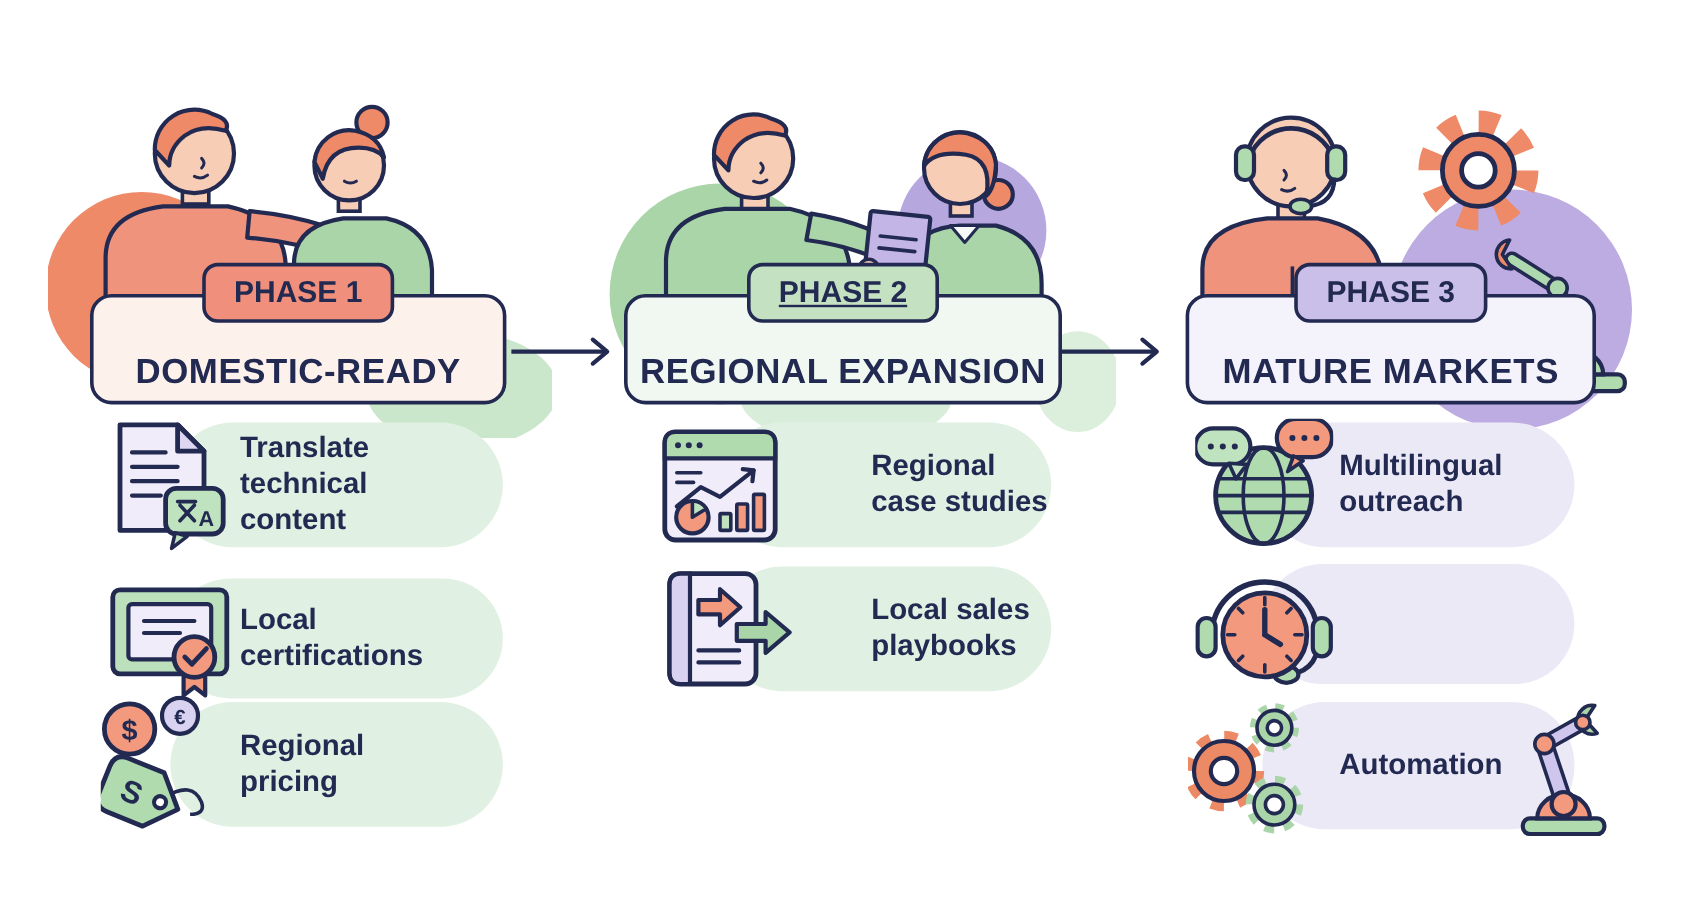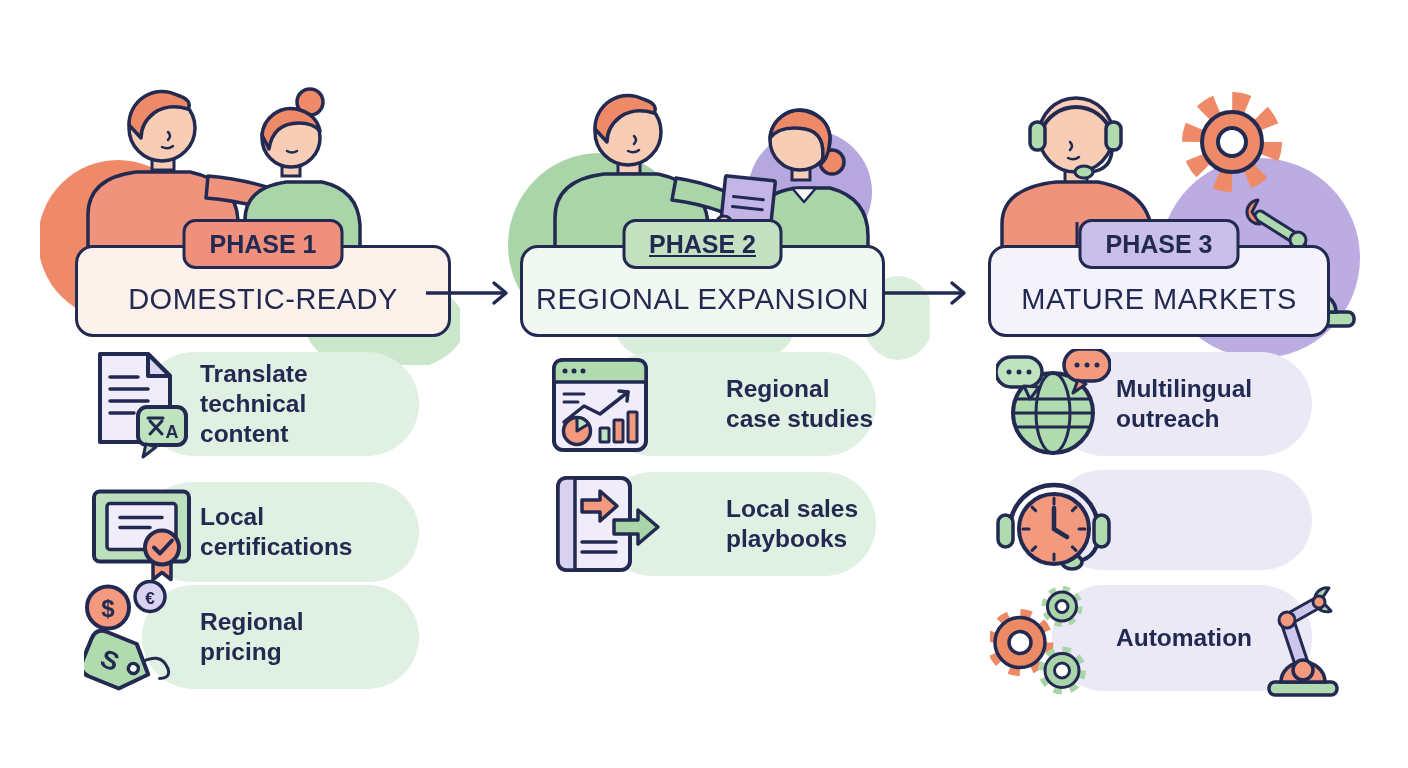--- a/index.html
+++ b/index.html
@@ -10,24 +10,24 @@
   
   .illo{position:absolute;z-index:0;}
   .illo-p1{left:40px;top:80px;}
   .illo-p2{left:500px;top:80px;}
   .illo-p3{left:960px;top:80px;}
 
   
   .phase-box{position:absolute;z-index:2;height:92px;border:3.5px solid var(--navy);
              border-radius:18px;display:flex;align-items:flex-end;justify-content:center;
              box-sizing:border-box;}
-  .box-p1{left:75px;top:245px;width:376px;background:var(--pink_box);}
+  .box-p1{left:75px;top:245px;width:347px;background:var(--pink_box);}
   .box-p2{left:520px;top:245px;width:365px;background:var(--green_box);}
   .box-p3{left:988px;top:245px;width:342px;background:var(--purple_box);}
-  .phase-title{font-size:29px;font-weight:normal;letter-spacing:.5px;padding-bottom:18px;white-space:nowrap;}
+  .phase-title{font-size:29px;font-weight:bold;letter-spacing:.5px;padding-bottom:7px;white-space:nowrap;}
 
   .phase-badge{position:absolute;z-index:3;left:50%;top:-29px;transform:translateX(-50%);
                height:44px;line-height:44px;padding:0 24px;border:3.5px solid var(--navy);
                border-radius:13px;font-size:25px;font-weight:bold;white-space:nowrap;}
   .badge-p1{background:var(--salmon_badge);}
   .badge-p2{background:var(--green_badge);text-decoration:underline;}
   .badge-p3{background:var(--purple_badge);text-align:center;}
 
   
   .arrow{position:absolute;z-index:2;}

